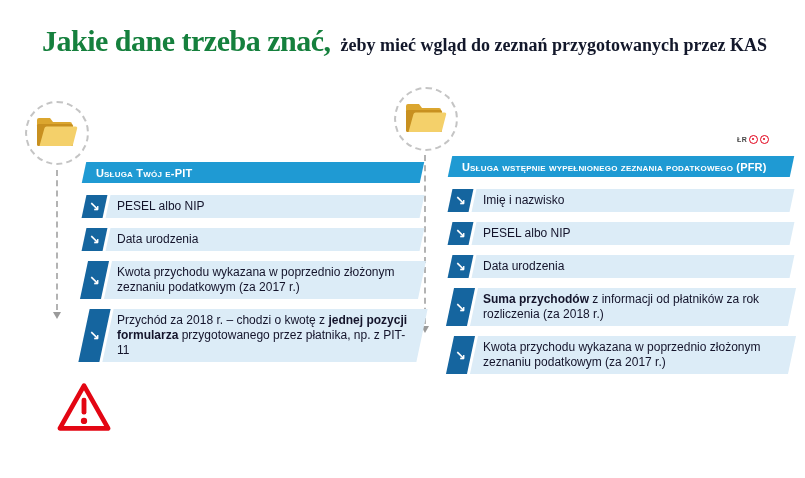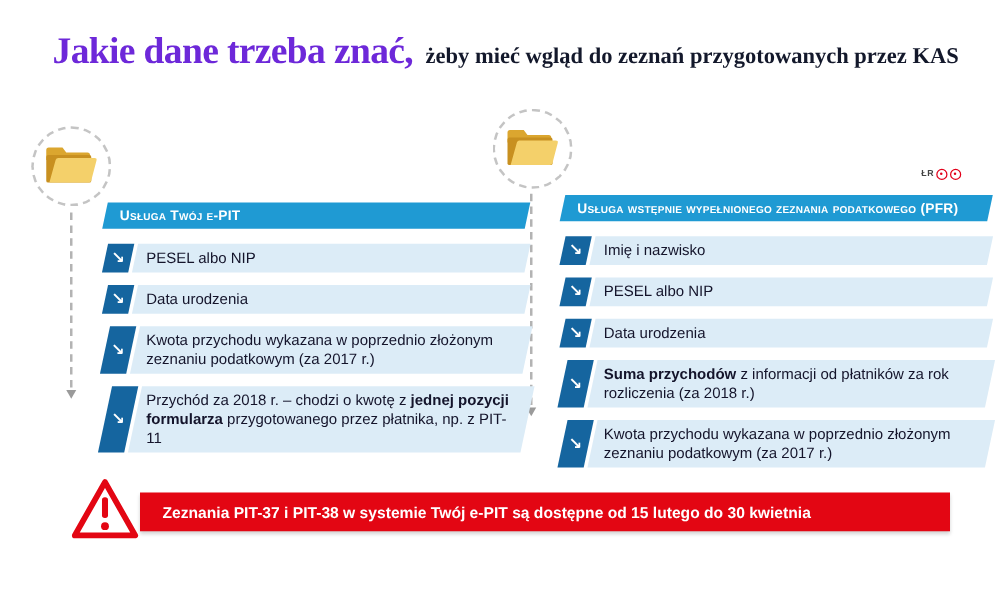--- a/index.html
+++ b/index.html
@@ -4,21 +4,21 @@
 <style>
   * { margin:0; padding:0; box-sizing:border-box; }
   html,body { background:#fff; }
   .canvas {
     position:relative; width:805px; height:478px; background:#ffffff;
     overflow:hidden; font-family:"Liberation Sans", sans-serif;
   }
 
   
   .title-wrap { position:absolute; left:42px; top:24px; display:flex; align-items:baseline; gap:10px; white-space:nowrap; }
-  .title-main { font-family:"Liberation Serif", serif; font-weight:700; font-size:30px; color:#6d28d9; letter-spacing:-0.5px; }
+  .title-main { font-family:"Liberation Serif", serif; font-weight:700; font-size:30px; color:#15803d; letter-spacing:-0.5px; }
   .title-sub  { font-family:"Liberation Serif", serif; font-weight:700; font-size:18px; color:#13182b; }
 
   
   .folder-circle { position:absolute; width:64px; height:64px; border:2px dashed #c4c4c4; border-radius:50%;
                    display:flex; align-items:center; justify-content:center; background:#fff; }
   .circle-left  { left:25px;  top:101px; }
   .circle-right { left:394px; top:87px; }
   .vline { position:absolute; width:0; border-left:2px dashed #b3b3b3; }
   .vline-left  { left:56px;  top:170px; height:140px; }
   .vline-right { left:424px; top:155px; height:169px; }
@@ -177,23 +177,20 @@
     <div class="row">
       <div class="arrow-box skew">
           <span class="glyph unskew">↘</span>
         </div>
       <div class="strip skew">
           <div class="txt unskew"><span>Kwota przychodu wykazana w poprzednio złożonym zeznaniu podatkowym (za 2017 r.)</span><b></b><span></span></div>
         </div>
     </div>
   </div>
 
-  <div class="banner">
-    <span class="btxt"><span>Zeznania PIT-37 i PIT-38 w systemie Twój e-PIT </span><b>są dostępne</b><span> od 15 lutego do 30 kwietnia</span></span>
-  </div>
   <div class="warn">
     <svg width="56" height="52" viewBox="0 0 60 56">
       <path d="M30 5 L56 51 L4 51 Z" fill="#ffffff" stroke="#e30613" stroke-width="5" stroke-linejoin="round"></path>
       <rect x="27.4" y="18" width="5.2" height="18" rx="2.4" fill="#e30613"></rect>
       <circle cx="30" cy="43" r="3.4" fill="#e30613"></circle>
     </svg>
   </div>
 
 </div>
 

